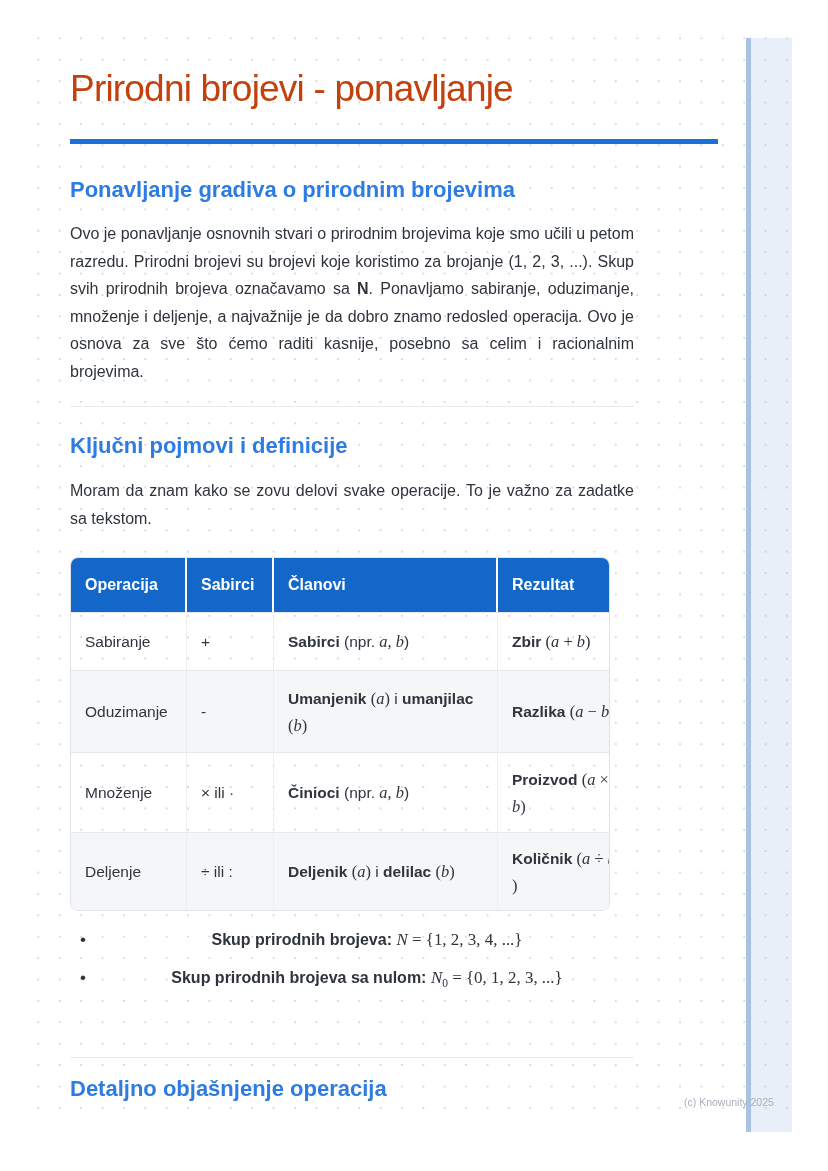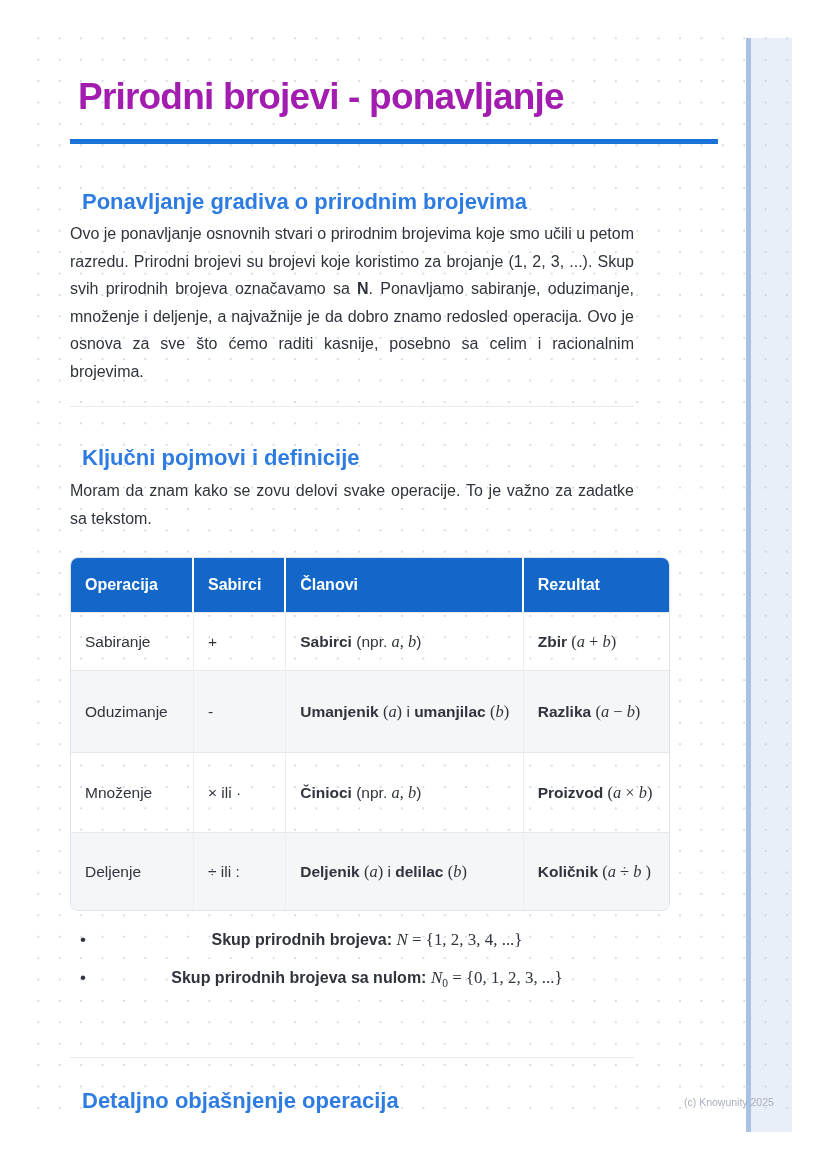--- a/index.html
+++ b/index.html
@@ -11,40 +11,40 @@
   .margin-band { position:absolute; left:751px; top:38px; width:41px; height:1094px; background:#e9eff9; z-index:1; }
   .margin-line { position:absolute; left:746px; top:38px; width:5px; height:1094px; background:#a9c1e2; z-index:1; }
   
   .dot-grid {
     position:absolute; left:36px; top:36px; width:758px; height:1078px; z-index:2;
     background-image:radial-gradient(circle, rgba(185,190,202,0.55) 1.2px, rgba(0,0,0,0) 1.4px);
     background-size:21.4px 21.4px; background-position:13px 13px;
   }
   .content { position:absolute; left:70px; top:0; width:564px; z-index:3; }
   .page-title {
-    position:absolute; left:0; top:68px; margin:8px; width:700px;
-    font-size:37px; font-weight:700; letter-spacing:-0.8px; color:#a21caf; white-space:nowrap;
+    position:absolute; left:0; top:68px; margin:0; width:700px;
+    font-size:37px; font-weight:400; letter-spacing:-0.8px; color:#c2410c; white-space:nowrap;
   }
   .title-rule { position:absolute; left:0; top:139px; width:648px; height:5px; background:#1b72d6; }
-  .h2 { position:absolute; left:0; margin:12px; font-size:22px; font-weight:700; color:#2e7ce2; white-space:nowrap; }
+  .h2 { position:absolute; left:0; margin:0; font-size:22px; font-weight:700; color:#2e7ce2; white-space:nowrap; }
   .h2-intro { top:177px; }
   .h2-key { top:433px; }
   .h2-detailed { top:1076px; }
   .para {
     position:absolute; left:0; width:564px; margin:0;
     font-size:16px; line-height:27.5px; text-align:justify; color:#2f343c;
   }
   .p-intro { top:220px; }
   .p-key { top:477px; }
   .divider { position:absolute; left:0; width:564px; height:0; border-top:1px solid #e7e9ed; }
   .divider-1 { top:406px; }
   .divider-2 { top:1057px; }
   
   .table-wrap {
-    position:absolute; left:0; top:557px; width:600px;
+    position:absolute; left:0; top:557px; width:540px;
     border:1px solid #dfe3e9; border-radius:8px; overflow:hidden; background:transparent;
     box-sizing:border-box;
   }
   table.ops { width:100%; border-collapse:separate; border-spacing:0; table-layout:fixed; }
   table.ops th {
     background:#1267c8; color:#ffffff; font-size:16px; font-weight:700; text-align:left;
     padding:0 10px 0 14px; height:54px; box-sizing:border-box; border-right:2px solid #ffffff;
   }
   table.ops th:last-child { border-right:none; }
   table.ops td {

